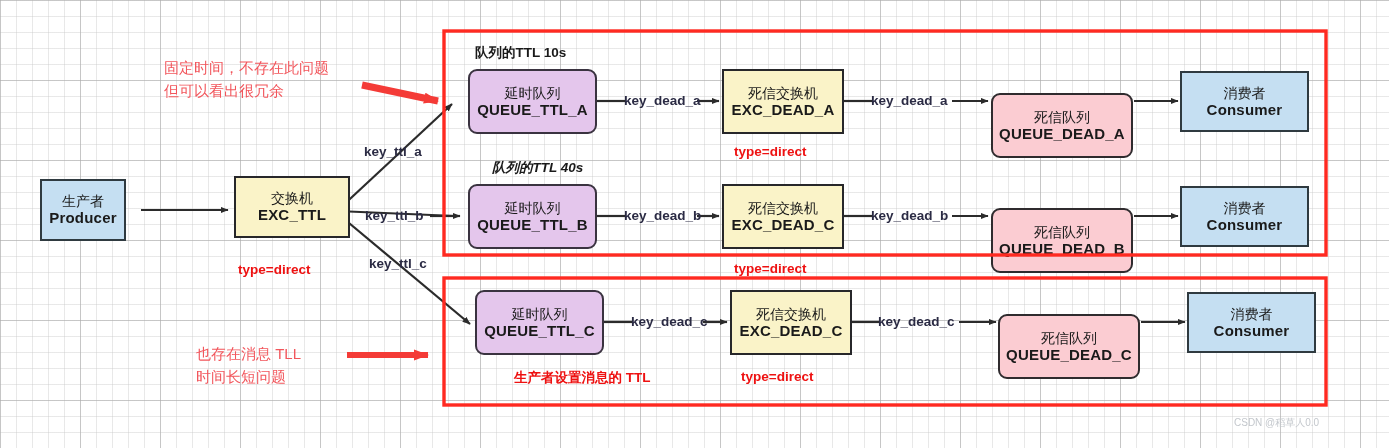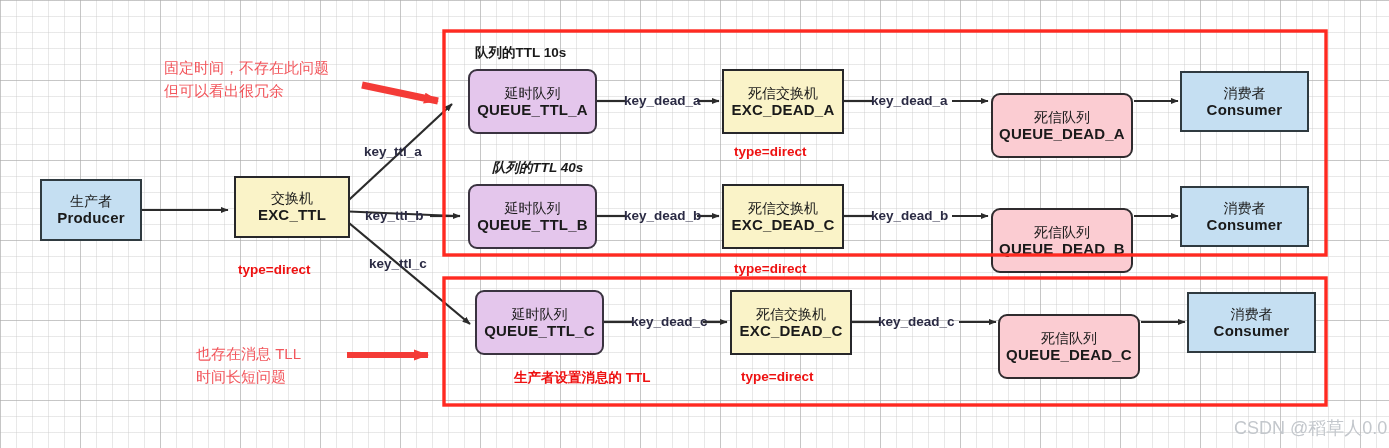--- a/index.html
+++ b/index.html
@@ -54,21 +54,21 @@
   .ttl-cap{
     position:absolute;z-index:3;
     font-size:13.5px;font-weight:bold;color:#1a1a1a;white-space:nowrap;
   }
   .note{
     position:absolute;z-index:5;
     font-size:15px;color:#f2565c;line-height:1.5;white-space:pre-line;font-weight:400;
   }
   .watermark{
     position:absolute;z-index:6;
-    font-size:18px;color:#c3c7cc;white-space:nowrap;text-align:right;
+    font-size:10px;color:#c3c7cc;white-space:nowrap;text-align:right;
   }
 </style>
 </head>
 <body>
 
 <div id="canvas">
 
   <svg class="layer" id="edges">
     <defs>
       <marker id="ah" markerWidth="9" markerHeight="9" refX="7.4" refY="3.2" orient="auto" markerUnits="userSpaceOnUse">
@@ -106,21 +106,21 @@
 
     <path d="M362,85 L438,101" stroke="#f43b37" stroke-width="7" fill="none" marker-end="url(#ahr)"></path>
     <path d="M347,355 L428,355" stroke="#f43b37" stroke-width="6" fill="none" marker-end="url(#ahr)"></path>
   </svg>
 
   <svg class="layer" id="reds">
     <rect x="444" y="31" width="882" height="224" fill="none" stroke="#ff2a21" stroke-width="3.4"></rect>
     <rect x="444" y="278" width="882" height="127" fill="none" stroke="#ff2a21" stroke-width="3.4"></rect>
   </svg>
 
-  <div class="node n-blue" style="left:40px;top:179px;width:102px;height:62px;">
+  <div class="node n-blue" style="left:40px;top:179px;width:86px;height:62px;">
     <span class="l1">生产者</span>
     <span class="l2">Producer</span>
   </div>
 
   <div class="node n-yellow" style="left:234px;top:176px;width:116px;height:62px;">
     <span class="l1">交换机</span>
     <span class="l2">EXC_TTL</span>
   </div>
   <div class="tdirect" style="left:238px;top:262px;">type=direct</div>
 

